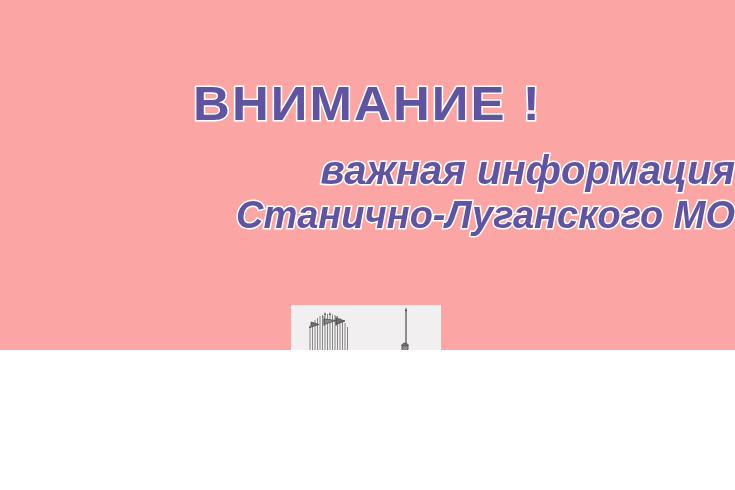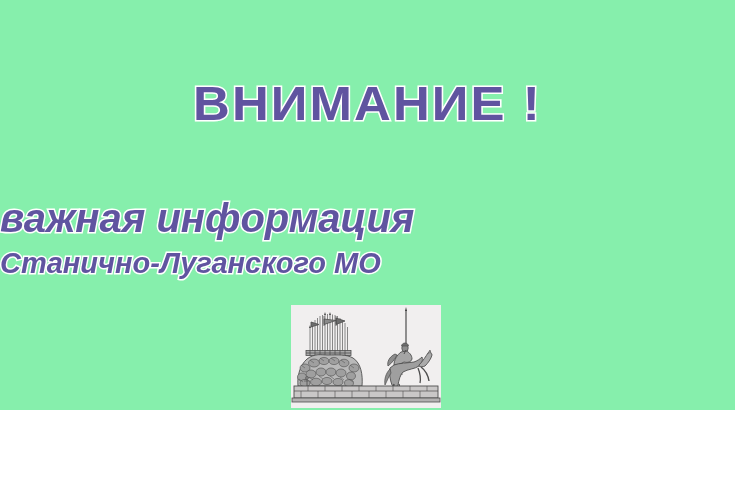--- a/index.html
+++ b/index.html
@@ -9,22 +9,22 @@
   body {
     width: 735px;
     height: 490px;
     overflow: hidden;
     font-family: "Liberation Sans", sans-serif;
   }
 
   #poster {
     position: relative;
     width: 735px;
-    height: 410px;
-    background: #86efac;
+    height: 350px;
+    background: #fca5a5;
     overflow: hidden;
   }
 
   
   #headline {
     position: absolute;
     top: 78px;
     left: 0;
     width: 735px;
     text-align: center;
@@ -39,37 +39,36 @@
     transform: scaleX(1.04);
     white-space: nowrap;
   }
 
   
   #subtitle {
     position: absolute;
     top: 148px;
     left: 0;
     width: 735px;
-    text-align: left;
-    margin-top: 48px;
+    text-align: right;
   }
   #subtitle .sub-line {
     font-family: "Liberation Sans", sans-serif;
     font-weight: bold;
     font-style: italic;
     color: #6054a0;
     -webkit-text-stroke: 3px #ffffff;
     paint-order: stroke fill;
     white-space: nowrap;
     line-height: 45px;
     letter-spacing: 0px;
   }
   #subtitle .l1 { font-size: 40px; }
   #subtitle .l2 { font-size: 40px; }
-  #subtitle .l3 { font-size: 29px; }
+  #subtitle .l3 { font-size: 38px; }
 
   
   #emblem-frame {
     position: absolute;
     left: 291px;
     top: 305px;
     width: 150px;
     height: 103px;
     background: #f1efef;
     overflow: hidden;

